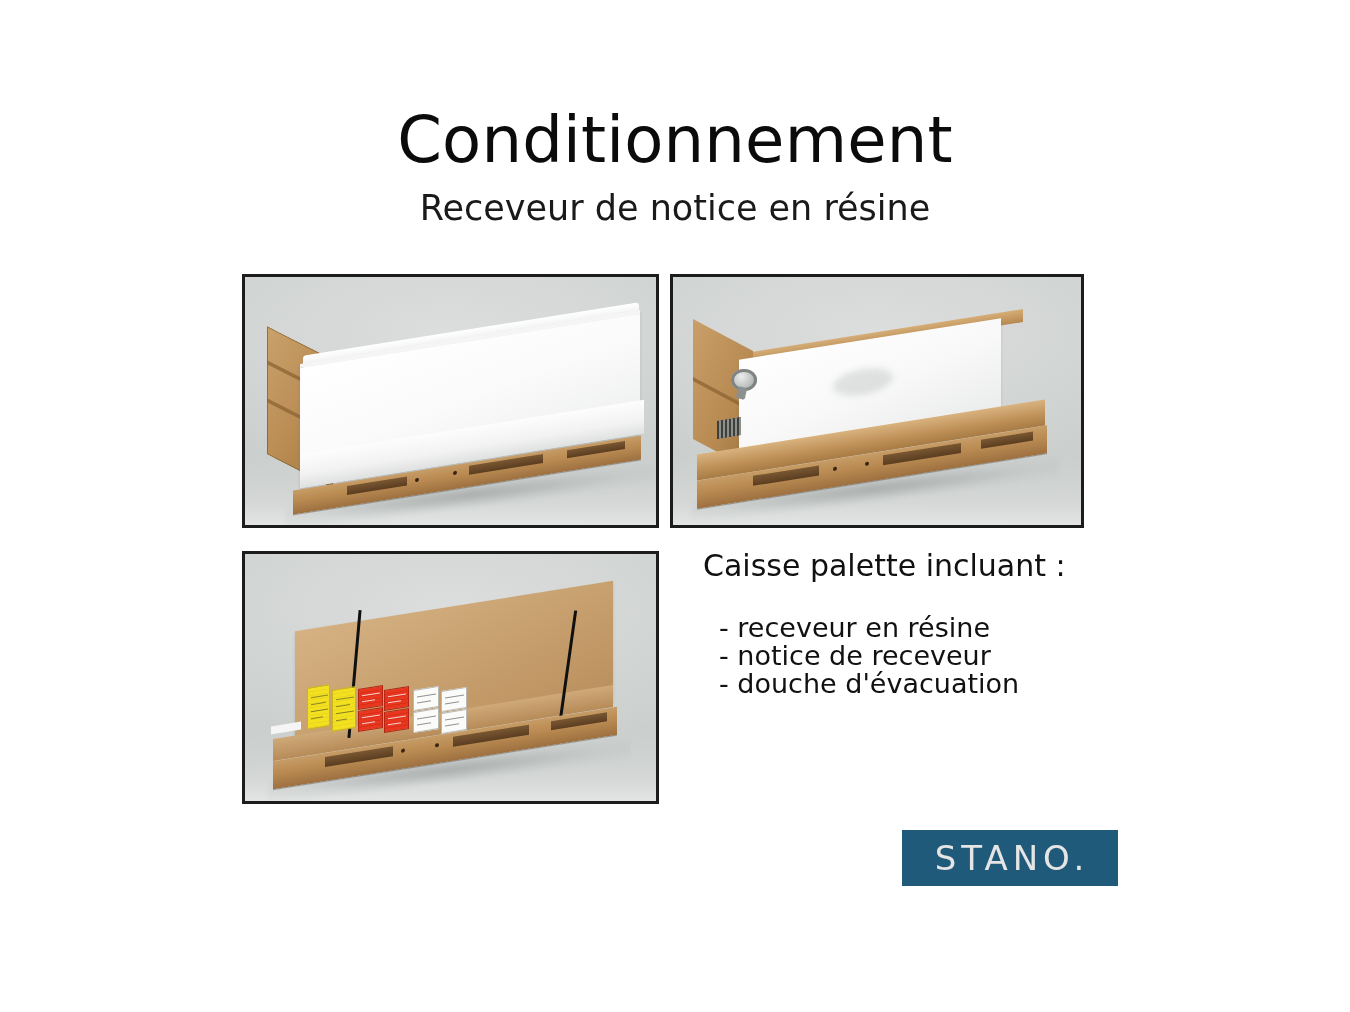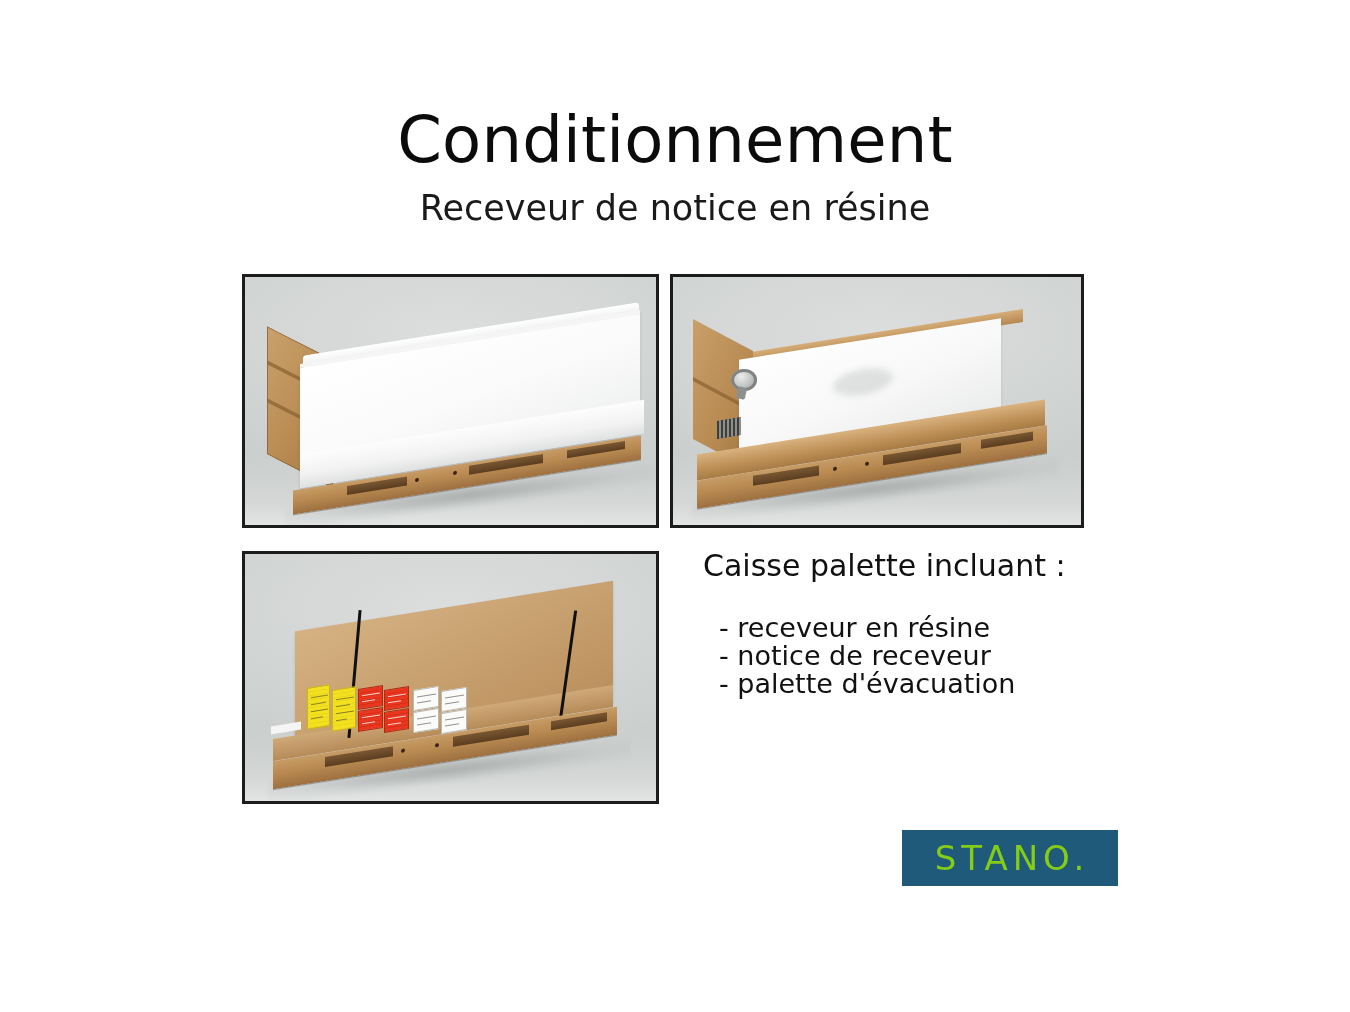--- a/index.html
+++ b/index.html
@@ -301,21 +301,21 @@
     left: 902px;
     top: 830px;
     width: 216px;
     height: 56px;
     background: #1f5a7a;
     display: flex;
     align-items: center;
     justify-content: center;
   }
   #logo-text {
-    color: #84cc16;
+    color: #e5e5e5;
     font-size: 34px;
     letter-spacing: 5px;
     font-weight: 400;
     line-height: 1;
     padding-left: 4px;
   }
 </style>
 </head>
 <body>
 
@@ -445,19 +445,19 @@
       <div class="nail" style="left:162px; top:8px;"></div>
     </div>
   </div>
 </div>
 
 <div id="caption-block">
   <div id="caption-heading">Caisse palette incluant :</div>
   <ul id="caption-list">
     <li>- receveur en résine</li>
     <li>- notice de receveur</li>
-    <li>- palette d'évacuation</li>
+    <li>- douche d'évacuation</li>
   </ul>
 </div>
 
 <div id="logo">
   <span id="logo-text">STANO.</span>
 </div>
 
 </body></html>

